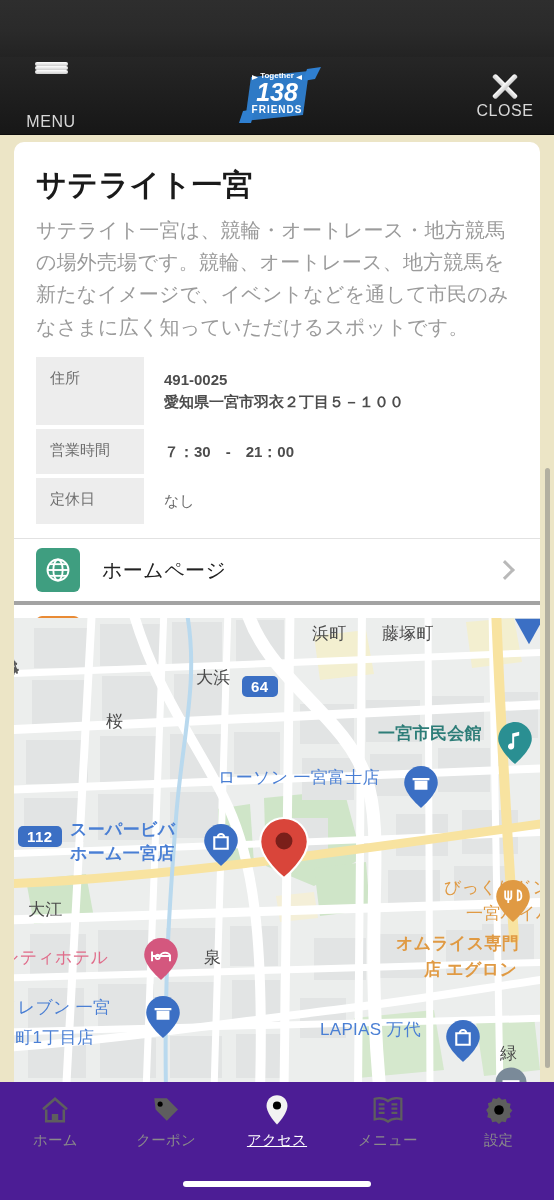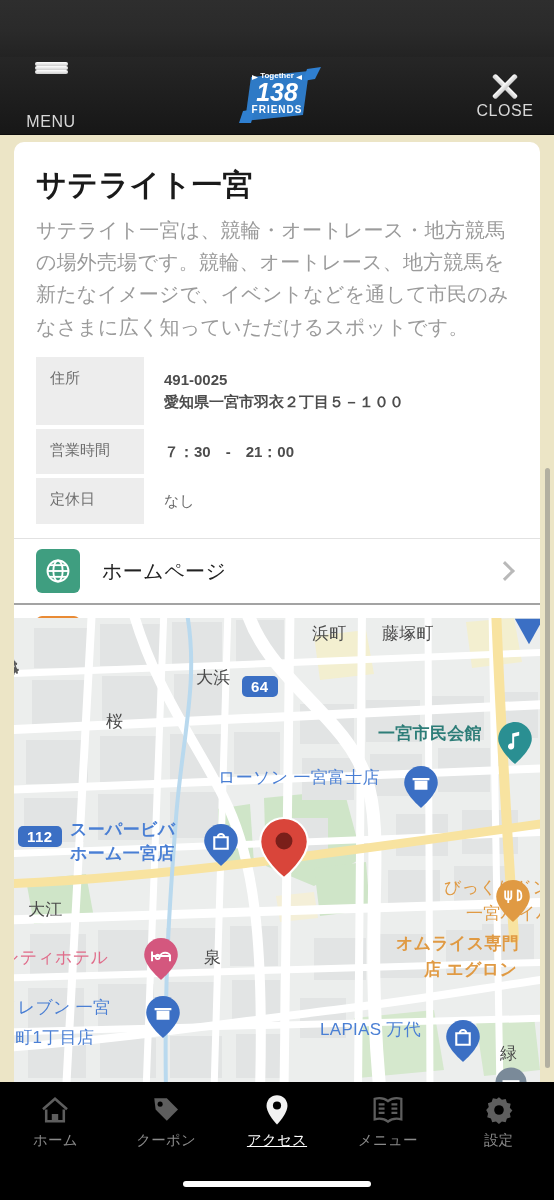--- a/index.html
+++ b/index.html
@@ -70,21 +70,21 @@
     padding: 12px 0 12px 20px; font-size: 15px; color: #4d4d4d; vertical-align: top;
     line-height: 1.45; font-weight: bold;
   }
   .info td.plain { font-weight: normal; color: #6a6a6a; }
   .info td .l2 { display: block; }
 
   
   .act-wrap { border-top: 1px solid #e2e2e2; }
   .act-row {
     display: flex; align-items: center; height: 66px; padding: 0 18px 0 22px;
-    border-bottom: 2px solid #a3a3a3; cursor: pointer; background: #fff;
+    border-bottom: 4px solid #a3a3a3; cursor: pointer; background: #fff;
   }
   .act-row:last-child { border-bottom: none; }
   .act-ico {
     width: 44px; height: 44px; border-radius: 6px; flex: 0 0 44px;
     display: flex; align-items: center; justify-content: center;
   }
   .act-ico.web { background: #3f9e80; }
   .act-ico.mail { background: #e98b35; }
   .act-label { flex: 1; margin-left: 22px; font-size: 20px; color: #222; letter-spacing: .4px; }
   .chev { width: 14px; height: 14px; border-right: 3px solid #b9b9b9; border-top: 3px solid #b9b9b9;
@@ -112,21 +112,21 @@
 
   
   .scrollbar {
     position: absolute; right: 4px; top: 468px; width: 5px; height: 600px;
     background: #a9a79a; border-radius: 3px; opacity: .85;
   }
 
   
   .tabbar {
     position: absolute; left: 0; bottom: 0; width: 554px; height: 118px;
-    background: #000000; display: flex; align-items: flex-start; padding-top: 12px;
+    background: #4c1d95; display: flex; align-items: flex-start; padding-top: 12px;
   }
   .tab { flex: 1; display: flex; flex-direction: column; align-items: center; gap: 5px; cursor: pointer; }
   .tab .tlabel { font-size: 14.5px; color: #8a8a8a; letter-spacing: .2px; }
   .tab.active .tlabel { color: #fff; text-decoration: underline; }
   .tab svg { display: block; }
   .homebar {
     position: absolute; left: 50%; bottom: 13px; transform: translateX(-50%);
     width: 188px; height: 6px; border-radius: 3px; background: #fff;
   }
 </style>

